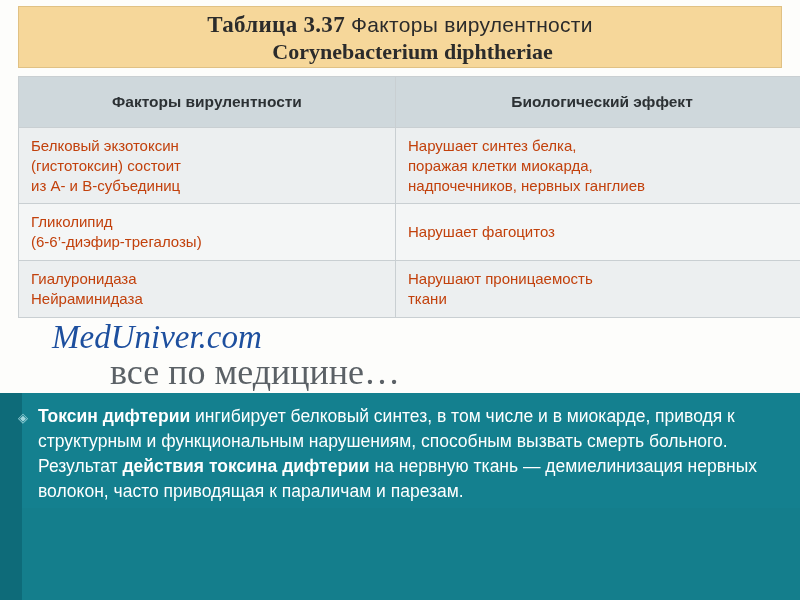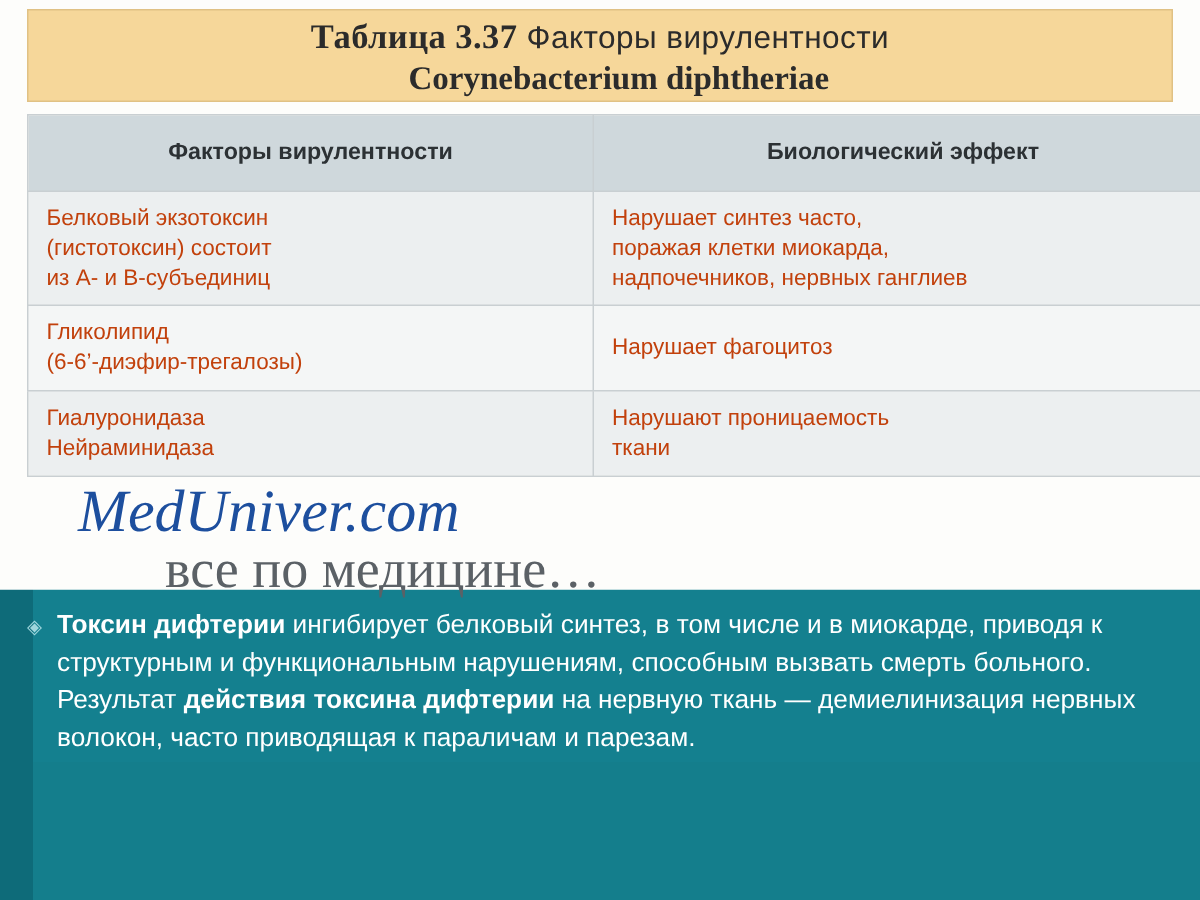--- a/index.html
+++ b/index.html
@@ -115,21 +115,21 @@
   .wm {
     position: absolute;
     left: 52px;
     top: 322px;
     width: 560px;
     text-align: left;
     pointer-events: none;
   }
   .wm .wm1 {
     font-family: "Liberation Serif", serif;
-    font-size: 40px;
+    font-size: 33px;
     font-style: italic;
     color: #1d4f9e;
     text-shadow: 1px 1px 0 rgba(255,255,255,0.6);
     line-height: 0.95;
   }
   .wm .wm2 {
     font-family: "Liberation Serif", serif;
     font-size: 36px;
     color: #5b6166;
     margin-top: -2px;
@@ -192,21 +192,21 @@
           </tr>
         </thead>
         <tbody>
           <tr>
             <td class="col-a cell-lines">
               <div>Белковый экзотоксин</div>
               <div>(гистотоксин) состоит</div>
               <div>из А- и В-субъединиц</div>
             </td>
             <td class="col-b cell-lines">
-              <div>Нарушает синтез часто,</div>
+              <div>Нарушает синтез белка,</div>
               <div>поражая клетки миокарда,</div>
               <div>надпочечников, нервных ганглиев</div>
             </td>
           </tr>
           <tr class="alt">
             <td class="col-a cell-lines">
               <div>Гликолипид</div>
               <div>(6-6’-диэфир-трегалозы)</div>
             </td>
             <td class="col-b cell-lines">

